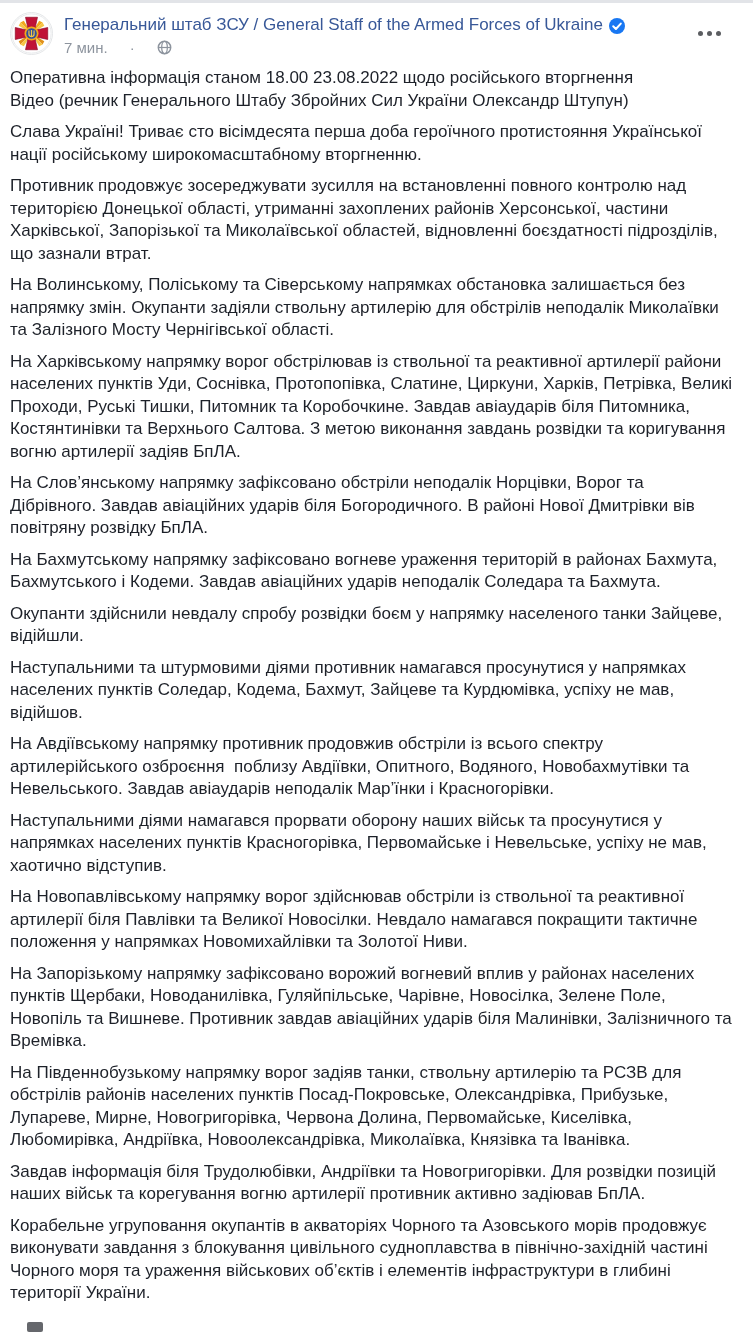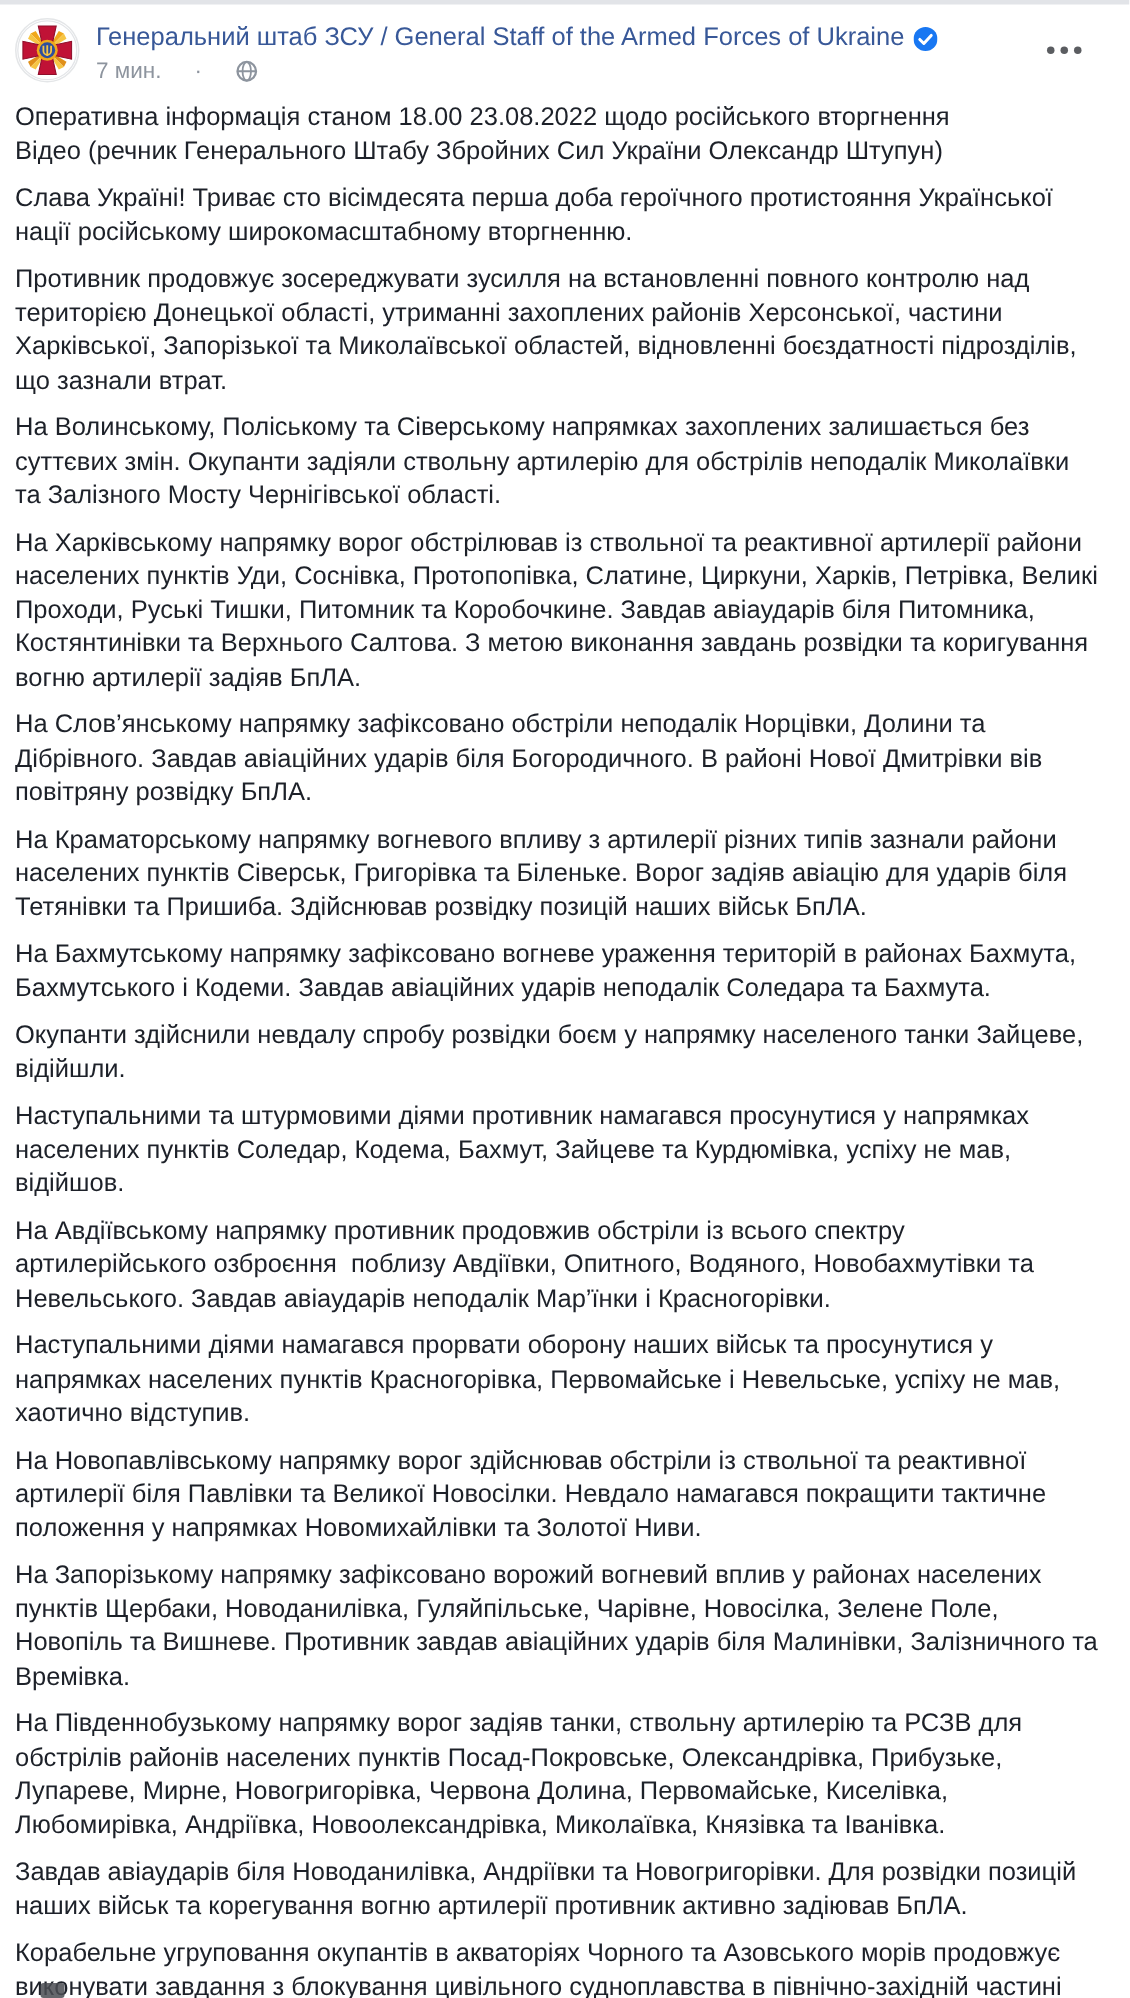--- a/index.html
+++ b/index.html
@@ -123,29 +123,28 @@
     <i></i>
     <i></i>
   </div>
 </div>
 
 <div class="post-body">
     <p>Оперативна інформація станом 18.00 23.08.2022 щодо російського вторгнення
 Відео (речник Генерального Штабу Збройних Сил України Олександр Штупун)</p>
     <p>Слава Україні! Триває сто вісімдесята перша доба героїчного протистояння Української нації російському широкомасштабному вторгненню.</p>
     <p>Противник продовжує зосереджувати зусилля на встановленні повного контролю над територією Донецької області, утриманні захоплених районів Херсонської, частини Харківської, Запорізької та Миколаївської областей, відновленні боєздатності підрозділів, що зазнали втрат.</p>
-    <p>На Волинському, Поліському та Сіверському напрямках захоплених залишається без суттєвих змін. Окупанти задіяли ствольну артилерію для обстрілів неподалік Миколаївки та Залізного Мосту Чернігівської області.</p>
+    <p>На Волинському, Поліському та Сіверському напрямках обстановка залишається без напрямку змін. Окупанти задіяли ствольну артилерію для обстрілів неподалік Миколаївки та Залізного Мосту Чернігівської області.</p>
     <p>На Харківському напрямку ворог обстрілював із ствольної та реактивної артилерії райони населених пунктів Уди, Соснівка, Протопопівка, Слатине, Циркуни, Харків, Петрівка, Великі Проходи, Руські Тишки, Питомник та Коробочкине. Завдав авіаударів біля Питомника, Костянтинівки та Верхнього Салтова. З метою виконання завдань розвідки та коригування вогню артилерії задіяв БпЛА.</p>
-    <p>На Слов’янському напрямку зафіксовано обстріли неподалік Норцівки, Долини та Дібрівного. Завдав авіаційних ударів біля Богородичного. В районі Нової Дмитрівки вів повітряну розвідку БпЛА.</p>
-    <p>На Краматорському напрямку вогневого впливу з артилерії різних типів зазнали райони населених пунктів Сіверськ, Григорівка та Біленьке. Ворог задіяв авіацію для ударів біля Тетянівки та Пришиба. Здійснював розвідку позицій наших військ БпЛА.</p>
+    <p>На Слов’янському напрямку зафіксовано обстріли неподалік Норцівки, Ворог та Дібрівного. Завдав авіаційних ударів біля Богородичного. В районі Нової Дмитрівки вів повітряну розвідку БпЛА.</p>
     <p>На Бахмутському напрямку зафіксовано вогневе ураження територій в районах Бахмута, Бахмутського і Кодеми. Завдав авіаційних ударів неподалік Соледара та Бахмута.</p>
     <p>Окупанти здійснили невдалу спробу розвідки боєм у напрямку населеного танки Зайцеве, відійшли.</p>
     <p>Наступальними та штурмовими діями противник намагався просунутися у напрямках населених пунктів Соледар, Кодема, Бахмут, Зайцеве та Курдюмівка, успіху не мав, відійшов.</p>
     <p>На Авдіївському напрямку противник продовжив обстріли із всього спектру артилерійського озброєння  поблизу Авдіївки, Опитного, Водяного, Новобахмутівки та Невельського. Завдав авіаударів неподалік Мар’їнки і Красногорівки.</p>
     <p>Наступальними діями намагався прорвати оборону наших військ та просунутися у напрямках населених пунктів Красногорівка, Первомайське і Невельське, успіху не мав, хаотично відступив.</p>
     <p>На Новопавлівському напрямку ворог здійснював обстріли із ствольної та реактивної артилерії біля Павлівки та Великої Новосілки. Невдало намагався покращити тактичне положення у напрямках Новомихайлівки та Золотої Ниви.</p>
     <p>На Запорізькому напрямку зафіксовано ворожий вогневий вплив у районах населених пунктів Щербаки, Новоданилівка, Гуляйпільське, Чарівне, Новосілка, Зелене Поле, Новопіль та Вишневе. Противник завдав авіаційних ударів біля Малинівки, Залізничного та Времівка.</p>
     <p>На Південнобузькому напрямку ворог задіяв танки, ствольну артилерію та РСЗВ для обстрілів районів населених пунктів Посад-Покровське, Олександрівка, Прибузьке, Лупареве, Мирне, Новогригорівка, Червона Долина, Первомайське, Киселівка, Любомирівка, Андріївка, Новоолександрівка, Миколаївка, Князівка та Іванівка.</p>
-    <p>Завдав авіаударів біля Новоданилівка, Андріївки та Новогригорівки. Для розвідки позицій наших військ та корегування вогню артилерії противник активно задіював БпЛА.</p>
+    <p>Завдав інформація біля Трудолюбівки, Андріївки та Новогригорівки. Для розвідки позицій наших військ та корегування вогню артилерії противник активно задіював БпЛА.</p>
     <p>Корабельне угруповання окупантів в акваторіях Чорного та Азовського морів продовжує виконувати завдання з блокування цивільного судноплавства в північно-західній частині Чорного моря та ураження військових об’єктів і елементів інфраструктури в глибині території України.</p>
   </div>
 
 <div class="attachment-fragment"></div>
 
 </body></html>

